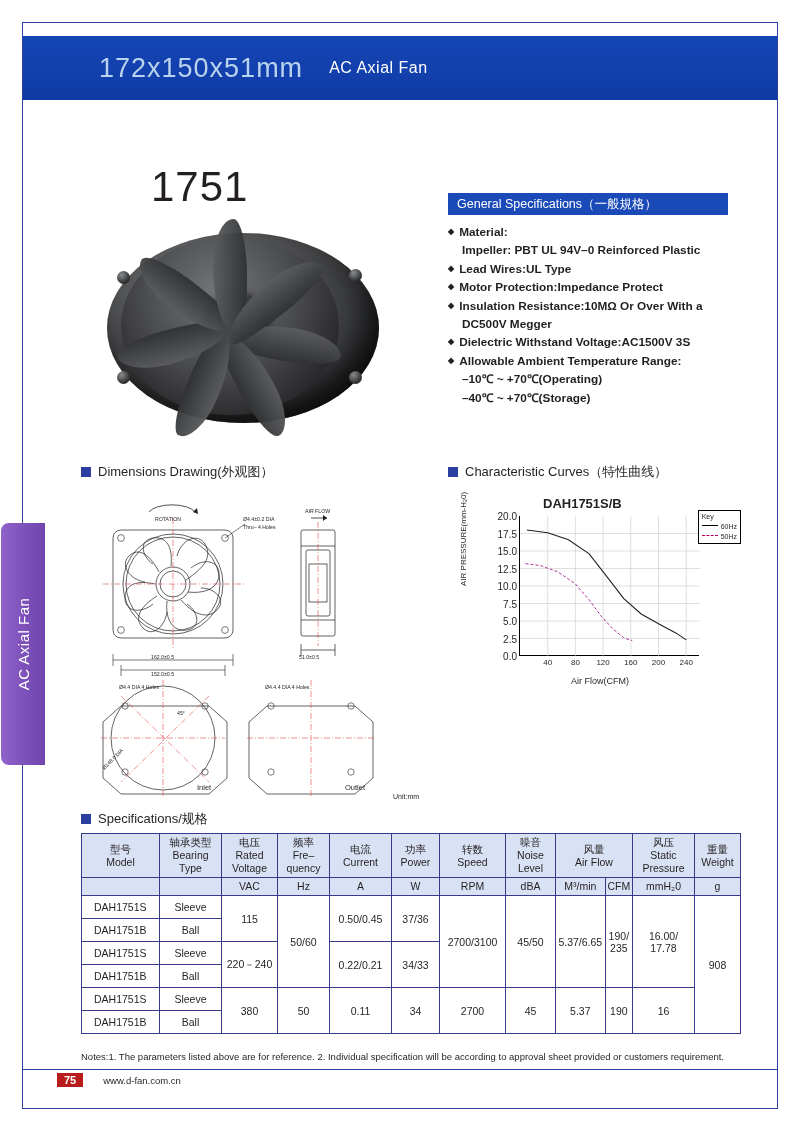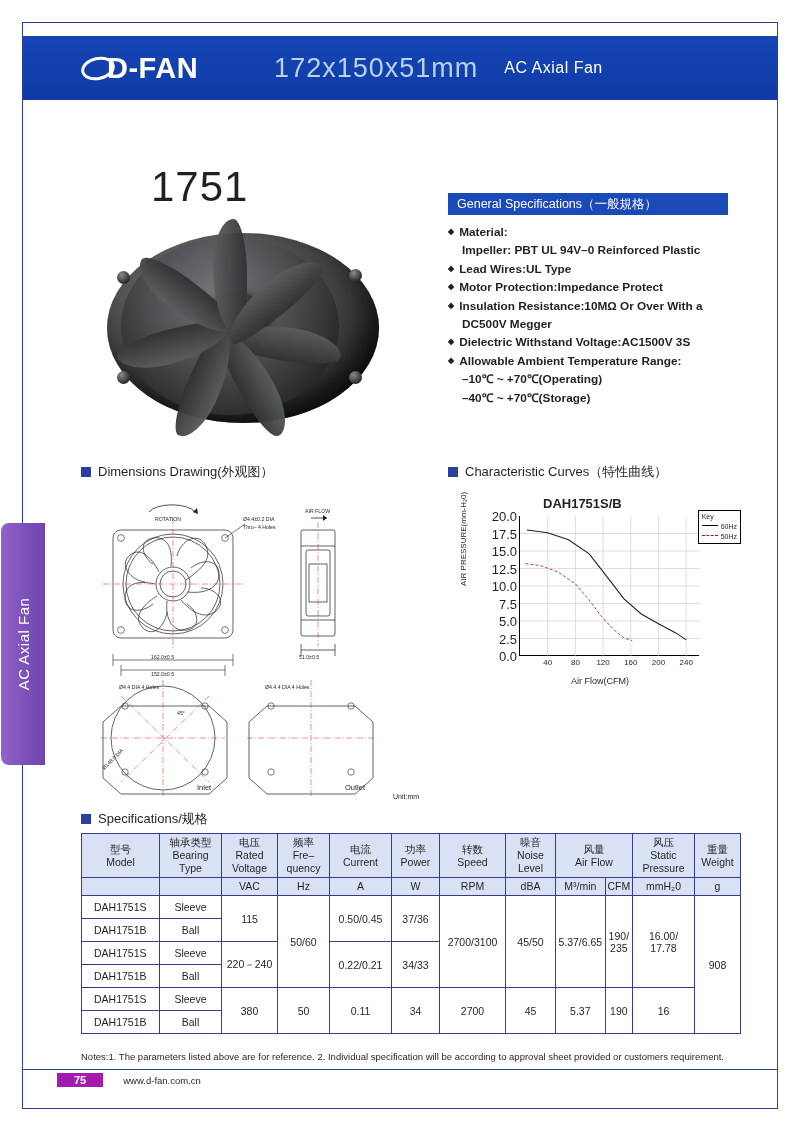--- a/index.html
+++ b/index.html
@@ -126,21 +126,21 @@
   .outlet-lab { position:absolute; left: 252px; top: 295px; font-size: 7.5px; }
   
   .chart-box {
     position: absolute; left: 440px; top: 465px; width: 280px; height: 215px;
   }
   .chart-title { position:absolute; left: 80px; top: 8px; font-size: 13px; font-weight: bold; }
   .chart-area {
     position:absolute; left: 56px; top: 28px; width: 180px; height: 140px;
     border-left: 1px solid #000; border-bottom: 1px solid #000;
   }
-  .ytick { position:absolute; right: 100%; font-size: 13px; transform: translateY(-50%); padding-right:3px; }
+  .ytick { position:absolute; right: 100%; font-size: 10px; transform: translateY(-50%); padding-right:3px; }
   .xtick { position:absolute; top: 100%; font-size: 8px; transform: translateX(-50%); padding-top: 3px; }
   .ylabel {
     position:absolute; left: -4px; top: 98px;
     transform: rotate(-90deg); transform-origin: left top;
     font-size: 8px; white-space: nowrap;
   }
   .xlabel { position:absolute; left: 108px; top: 188px; font-size: 9px; }
   .legend {
     position:absolute; right: 2px; top: 22px; border:1px solid #000;
     font-size: 7px; padding: 1px 3px; background:#fff; line-height: 10px;
@@ -160,38 +160,34 @@
   .model-col { text-align:left; padding-left: 12px; }
   
   .notes {
     position:absolute; left: 58px; top: 1028px; width: 690px;
     font-size: 9.5px; color:#231f20;
   }
   .footer {
     position:absolute; left: 34px; top: 1050px; display:flex; align-items:center;
   }
   .pagenum {
-    background:#a21caf; color:#fff; font-size: 11px; padding: 1px 17px; font-weight:bold;
+    background:#b91c1c; color:#fff; font-size: 11px; padding: 1px 7px; font-weight:bold;
   }
   .site { font-size: 9.5px; margin-left: 20px; color:#231f20; }
   .footer-line {
     position:absolute; left: 0; top: 1046px; width: 100%; height: 0;
     border-top: 1px solid #2b3fa0;
   }
 </style>
 </head>
 <body>
 
 <div class="page">
 
   <div class="header">
-    <div class="logo-wrap">
-      <div class="logo-ellipse"></div>
-      <div class="logo-text">D-FAN</div>
-    </div>
     <div class="header-title">172x150x51mm</div>
     <div class="header-sub">AC Axial Fan</div>
   </div>
 
   <div class="side-tab">
     <span>AC Axial Fan</span>
   </div>
 
   <div class="model-no">1751</div>
 

